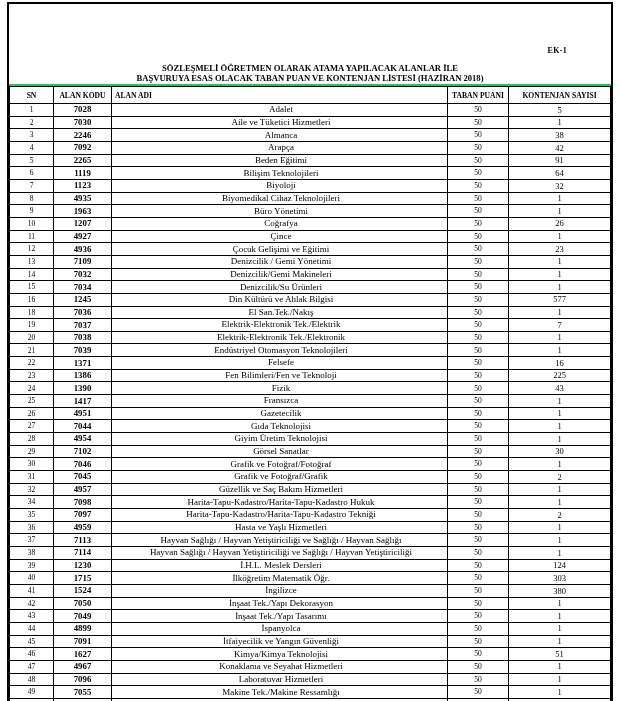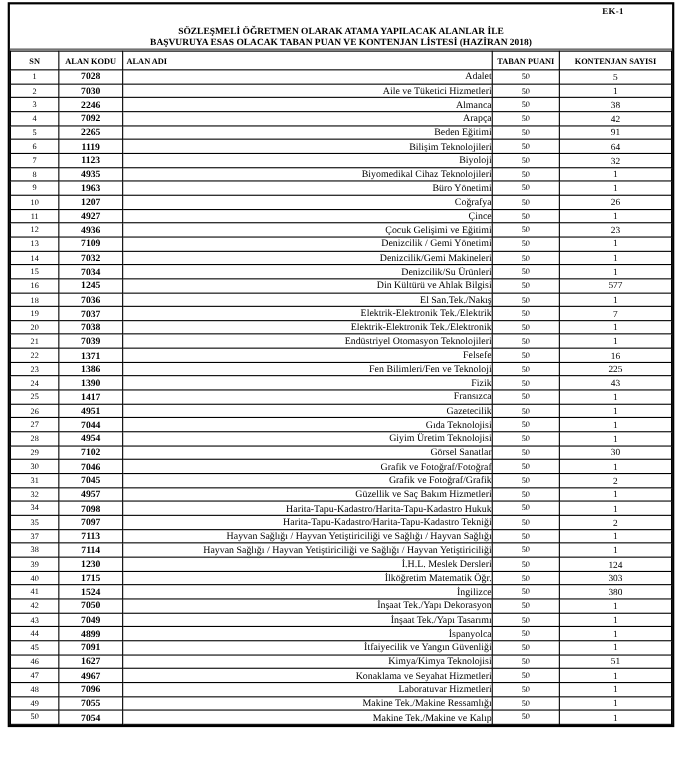--- a/index.html
+++ b/index.html
@@ -13,21 +13,22 @@
   .sheet {
     position: absolute;
     left: 7px; top: 2px;
     width: 606px;
     border: 2px solid #000;
     background: #fff;
   }
   .title-block {
     position: relative;
     height: 42px;
-    border-bottom: 2px solid #737373;
+    border-bottom: 2px solid #22c55e;
+    margin-top: 40px;
   }
   .ek-label {
     position: absolute;
     top: 2px; right: 44px;
     font-weight: bold;
     font-size: 8px;
     letter-spacing: 0.3px;
   }
   .titles {
     position: absolute;
@@ -59,21 +60,21 @@
     font-weight: bold;
     text-align: center;
   }
   thead th.name { text-align: left; padding-left: 3px; }
   tbody td {
     height: 12.66px;
     font-size: 9px;
     line-height: 1;
   }
   td.c { text-align: center; }
-  td.name { text-align: right; padding-left: 3px; }
+  td.name { text-align: center; padding-left: 3px; }
   tbody td.sn { font-size: 7.5px; }
   tbody td.tp { font-size: 7.5px; }
   tbody td.ks { font-size: 8.5px; }
   tbody td.kodu { font-size: 8.8px; font-weight: bold; }
 </style>
 </head>
 <body>
 
 <div class="sheet">
   <div class="title-block">
@@ -327,20 +328,27 @@
           <td class="ks c">1</td>
         </tr>
         <tr>
           <td class="sn c">35</td>
           <td class="kodu c">7097</td>
           <td class="name">Harita-Tapu-Kadastro/Harita-Tapu-Kadastro Tekniği</td>
           <td class="tp c">50</td>
           <td class="ks c">2</td>
         </tr>
         <tr>
+          <td class="sn c">36</td>
+          <td class="kodu c">4959</td>
+          <td class="name">Hasta ve Yaşlı Hizmetleri</td>
+          <td class="tp c">50</td>
+          <td class="ks c">1</td>
+        </tr>
+        <tr>
           <td class="sn c">37</td>
           <td class="kodu c">7113</td>
           <td class="name">Hayvan Sağlığı / Hayvan Yetiştiriciliği ve Sağlığı / Hayvan Sağlığı</td>
           <td class="tp c">50</td>
           <td class="ks c">1</td>
         </tr>
         <tr>
           <td class="sn c">38</td>
           <td class="kodu c">7114</td>
           <td class="name">Hayvan Sağlığı / Hayvan Yetiştiriciliği ve Sağlığı / Hayvan Yetiştiriciliği</td>

